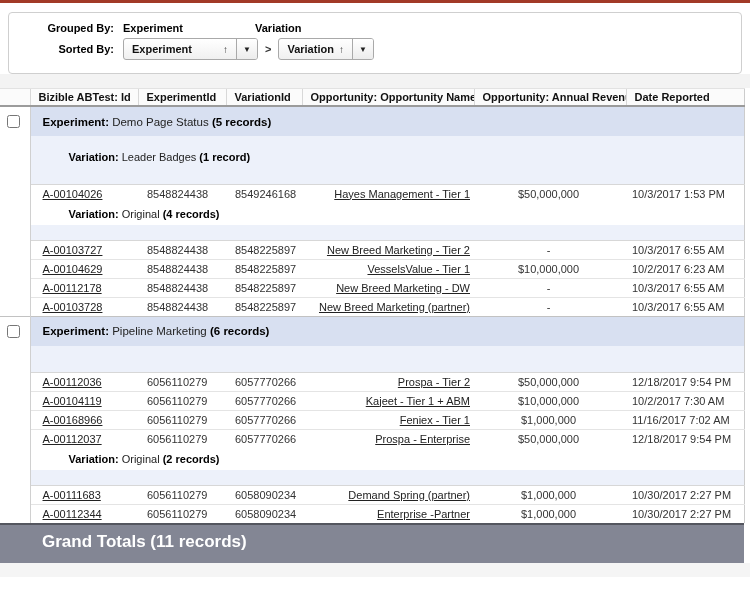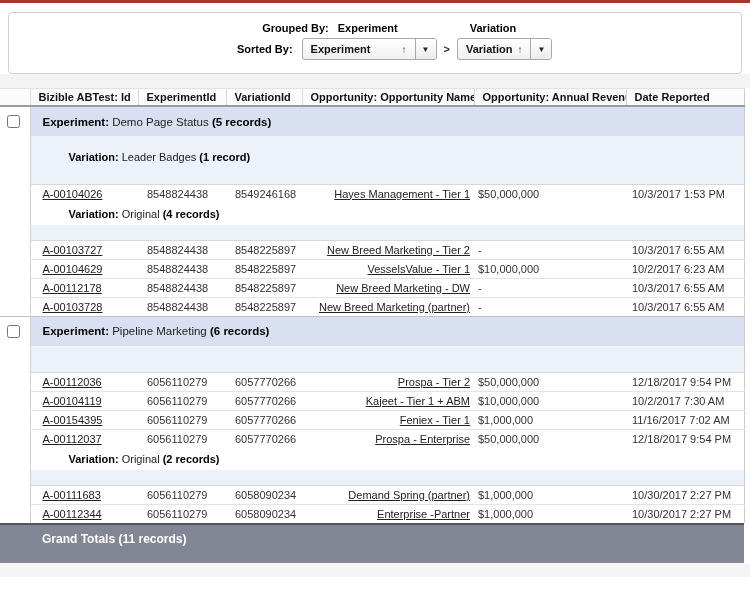--- a/index.html
+++ b/index.html
@@ -17,21 +17,21 @@
 
   
   .panel {
     margin:9px 8px 0 8px;
     border:1px solid #cfcfcf;
     border-radius:4px;
     background:#fff;
     padding:9px 10px 10px 10px;
     height:62px;
   }
-  .panel-row { display:flex; align-items:center; margin-bottom:4px;justify-content:center; }
+  .panel-row { display:flex; align-items:center; margin-bottom:4px; }
   .panel-row.second { margin-bottom:16px; }
   .p-label { width:95px; text-align:right; font-weight:bold; color:#000; flex:0 0 95px; }
   .group-val { font-weight:bold; margin-left:9px; color:#000; }
   .group-val.g1 { width:123px; }
   .sort-wrap { display:flex; align-items:center; margin-left:9px; }
   .dropdown {
     display:inline-flex; align-items:stretch;
     border:1px solid #a9a9a9; border-radius:3px;
     background:linear-gradient(#ffffff,#f0f0f0);
     height:22px; overflow:hidden;
@@ -81,30 +81,30 @@
   tr.var-row td { height:22px; }
   tr.var-row td.var-cell { padding-left:38px; }
   tr.var-row.tint td.var-cell { background:var(--c-subband,#edf1fa); }
   tr.var-row.plain td.var-cell { background:#ffffff; }
 
   tr.data-row td.d { background:#ffffff; border-top:1px solid #e4e4e4; color:#333; }
   tr.data-row.first td.d { border-top:1px solid #d7d7d7; }
   td.d-id { padding-left:12px; }
   td.d-num { padding-left:9px; color:#333; }
   td.d-opp { padding-left:6px;text-align:right; }
-  td.d-rev { text-align:left; padding-right:7px; }
+  td.d-rev { text-align:center; padding-right:7px; }
   td.d-date { padding-left:6px; }
   a.rep-link { color:#222; text-decoration:underline; cursor:pointer; }
   input[type=checkbox] { width:13px; height:13px; cursor:pointer; vertical-align:middle; }
 
   .grand-bar {
     width:744px; height:40px;
     background:var(--c-grand,#838694);
     border-top:2px solid #54565f;
-    color:#ffffff; font-weight:bold; font-size:12px;
+    color:#ffffff; font-weight:bold; font-size:17px;
     padding:7px 0 0 42px;
   }
   .bottom-gap { height:14px; background:#f5f5f5; width:100%; }
 </style>
 </head>
 <body>
 
 <div class="top-rule"></div>
 
 <div class="panel">
@@ -253,21 +253,21 @@
         <td class="cb-cell"></td>
         <td class="d d-id"><a class="rep-link" href="#">A-00104119</a></td>
         <td class="d d-num">6056110279</td>
         <td class="d d-num">6057770266</td>
         <td class="d d-opp"><a class="rep-link" href="#">Kajeet - Tier 1 + ABM</a></td>
         <td class="d d-rev">$10,000,000</td>
         <td class="d d-date">10/2/2017 7:30 AM</td>
       </tr>
       <tr class="data-row">
         <td class="cb-cell"></td>
-        <td class="d d-id"><a class="rep-link" href="#">A-00154395</a></td>
+        <td class="d d-id"><a class="rep-link" href="#">A-00168966</a></td>
         <td class="d d-num">6056110279</td>
         <td class="d d-num">6057770266</td>
         <td class="d d-opp"><a class="rep-link" href="#">Feniex - Tier 1</a></td>
         <td class="d d-rev">$1,000,000</td>
         <td class="d d-date">11/16/2017 7:02 AM</td>
       </tr>
       <tr class="data-row">
         <td class="cb-cell"></td>
         <td class="d d-id"><a class="rep-link" href="#">A-00112037</a></td>
         <td class="d d-num">6056110279</td>

